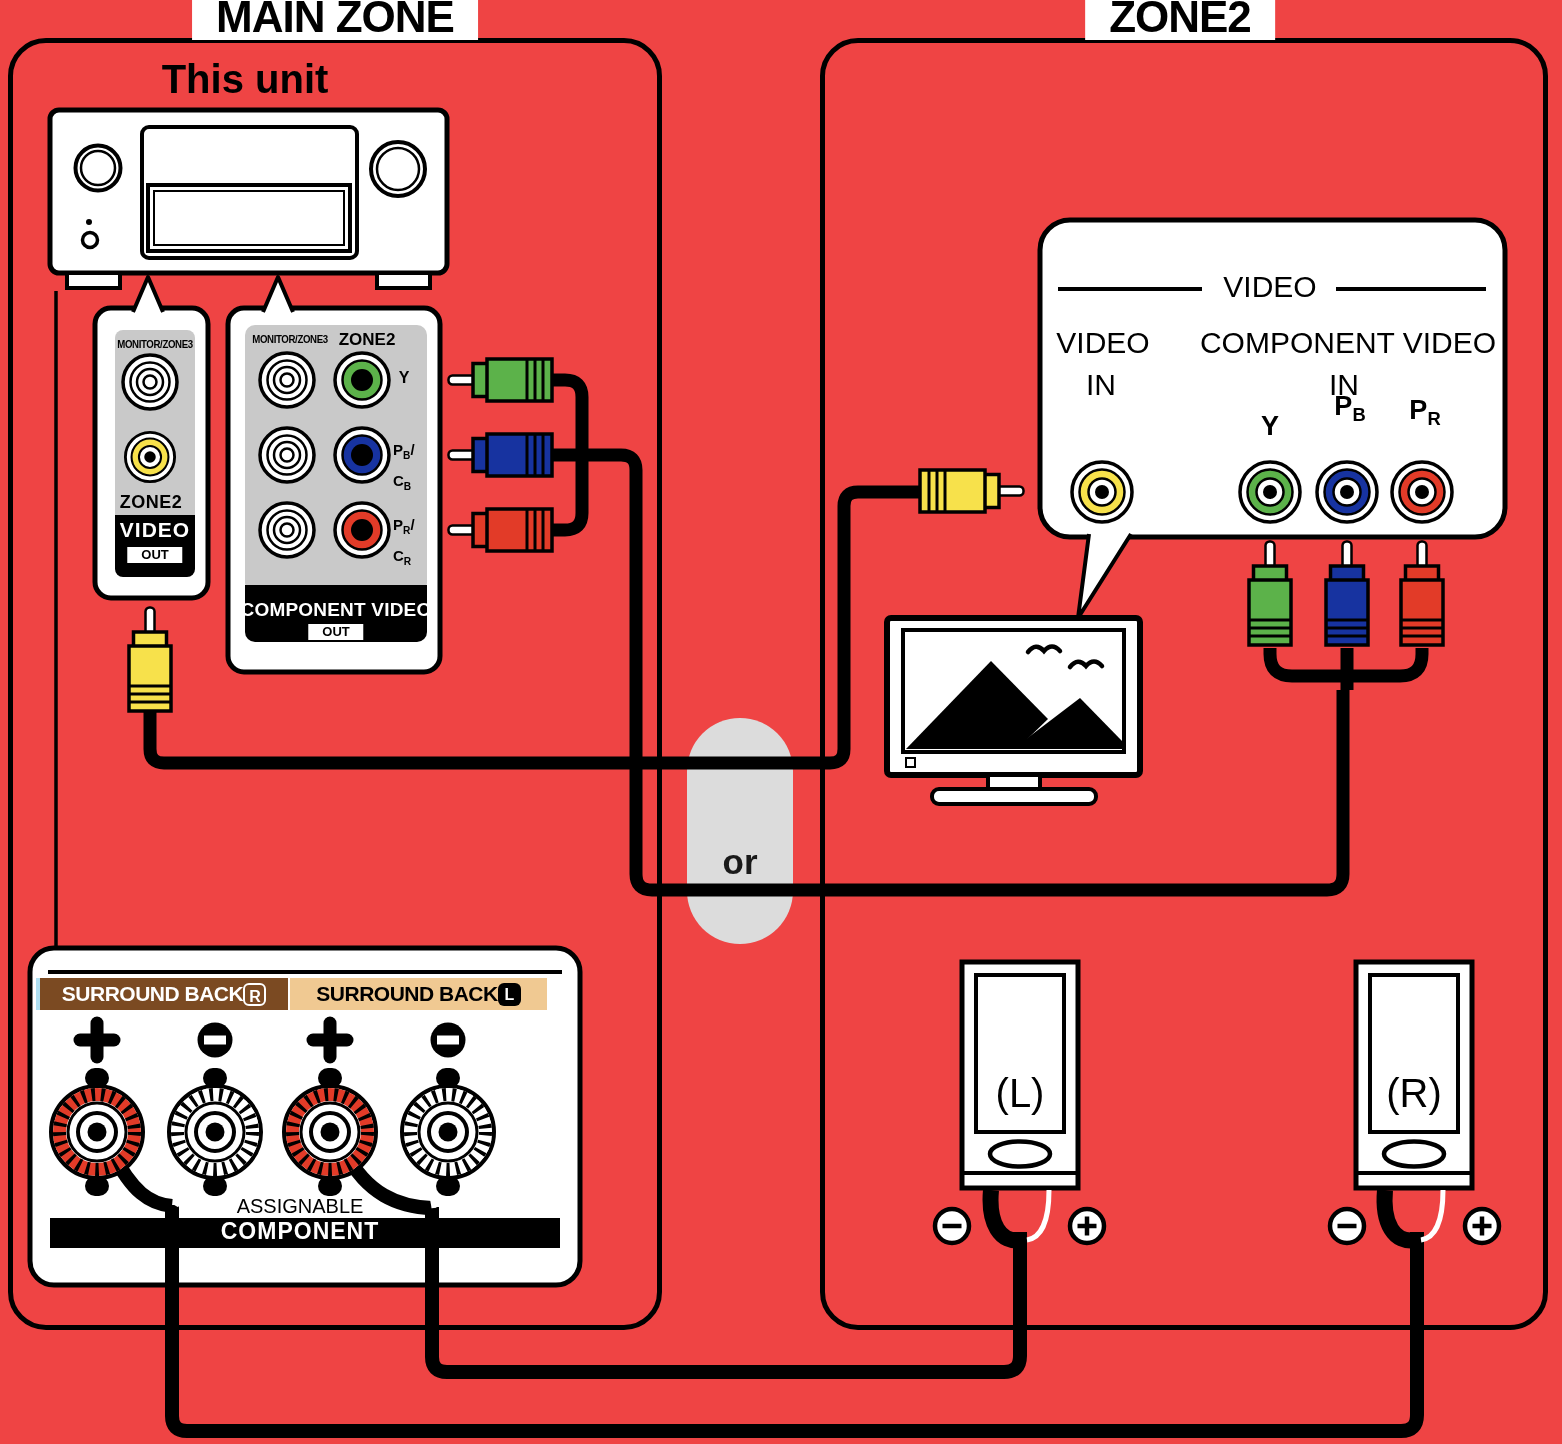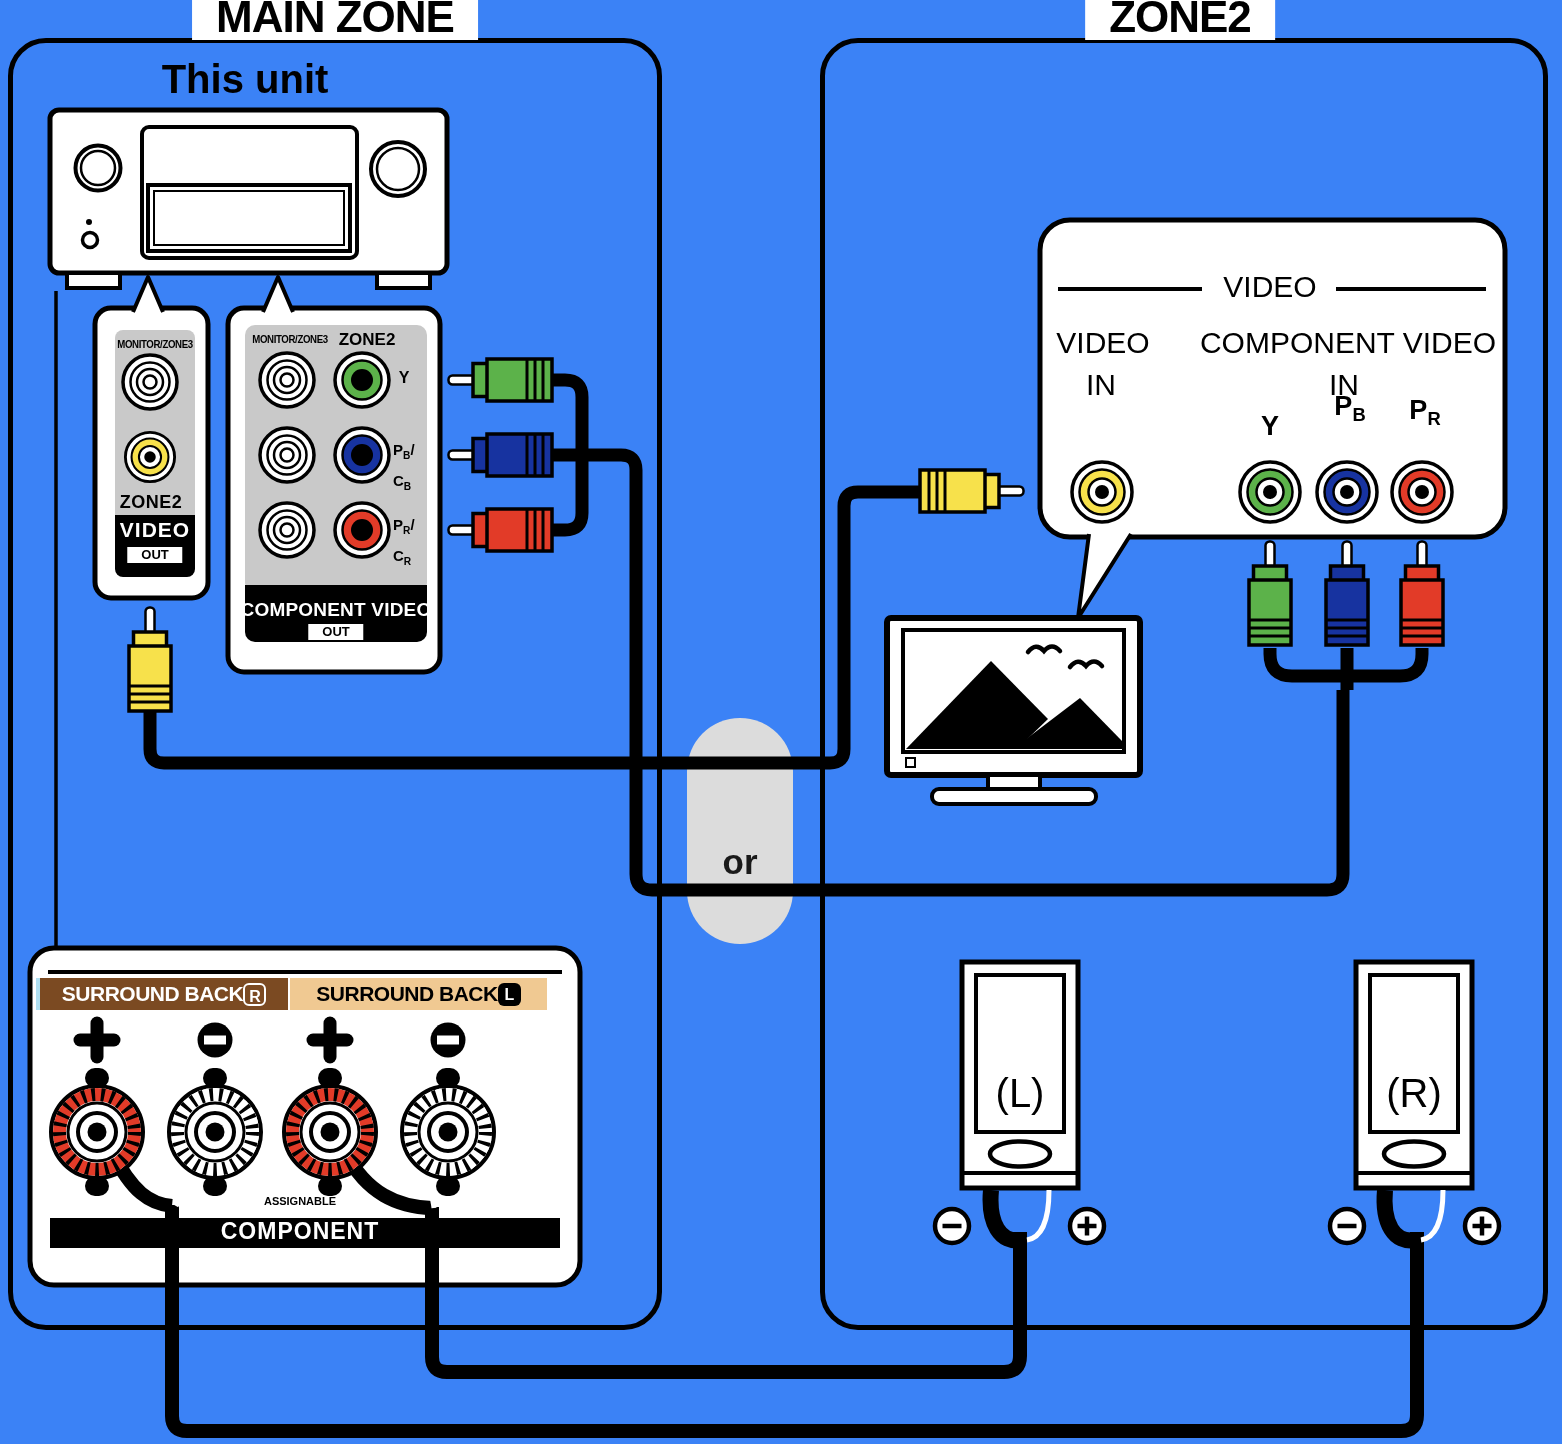--- a/index.html
+++ b/index.html
@@ -1,16 +1,16 @@
 <!DOCTYPE html>
 <html><head>
 <meta charset="utf-8">
 <style>
   html,body{margin:0;padding:0;background:#fff;}
-  #canvas{position:relative;width:1562px;height:1444px;background:#3b82f6;overflow:hidden;
+  #canvas{position:relative;width:1562px;height:1444px;background:#ef4444;overflow:hidden;
           font-family:"Liberation Sans",sans-serif;}
   .zonebox{position:absolute;border:5px solid #000;border-radius:38px;background:transparent;z-index:1;box-sizing:border-box;}
   #mainzone-box{left:8px;top:38px;width:654px;height:1292px;}
   #zone2-box{left:820px;top:38px;width:728px;height:1292px;}
   svg.gfx{position:absolute;left:0;top:0;z-index:2;}
   .t{position:absolute;z-index:3;color:#000;white-space:nowrap;transform:translateX(-50%);line-height:1.05;}
   .tl{position:absolute;z-index:3;color:#000;white-space:nowrap;line-height:1.12;}
   .zone-title{font-size:44px;font-weight:600;background:#fff;padding:0 24px;letter-spacing:-1px;}
   .unit-title{font-size:40px;font-weight:600;}
   .tiny{font-size:10.5px;font-weight:700;letter-spacing:-0.4px;transform:translateX(-50%) scaleX(0.92);}
@@ -25,21 +25,21 @@
   .bubj{font-size:27px;font-weight:700;}
   .or{font-size:35px;font-weight:700;color:#1a1a1a;margin-top:36px;}
   .spk{font-size:40px;font-weight:400;}
   .bar{position:absolute;z-index:3;display:flex;align-items:center;justify-content:center;font-weight:700;font-size:21px;letter-spacing:-0.5px;}
   #sb-right{left:40px;top:978px;width:248px;height:32px;background:#7b4a22;color:#fff;}
   #sb-left{left:290px;top:978px;width:257px;height:32px;background:#f0c992;color:#000;}
   .badge-r{display:inline-block;width:23px;height:23px;line-height:23px;text-align:center;
            border:2.5px solid #fff;border-radius:6px;font-size:16px;color:#fff;box-sizing:border-box;}
   .badge-l{display:inline-block;width:23px;height:23px;line-height:24px;text-align:center;
            background:#000;border-radius:6px;font-size:16px;color:#fff;}
-  .assign{font-size:11px;font-weight:700;}
+  .assign{font-size:20px;font-weight:400;}
   .spkbar{font-size:23px;font-weight:700;color:#fff;letter-spacing:1px;}
   sub{font-size:68%;}
 </style>
 </head>
 <body>
 
 <div id="canvas">
 
   <div id="mainzone-box" class="zonebox"></div>
   <div id="zone2-box" class="zonebox"></div>

